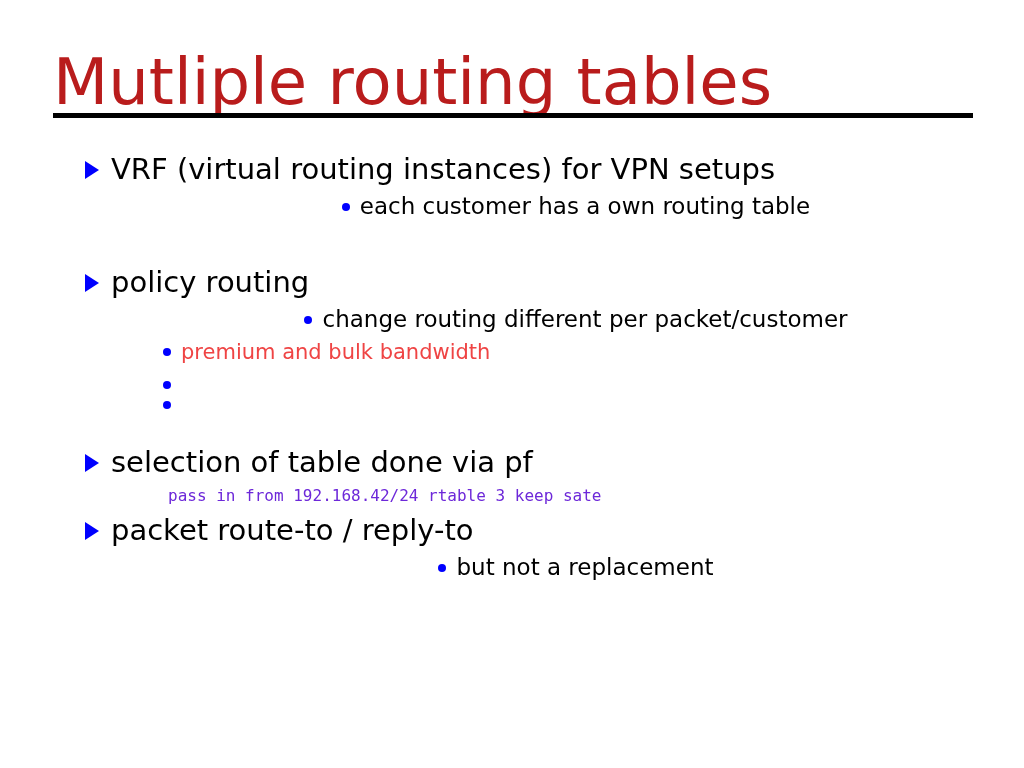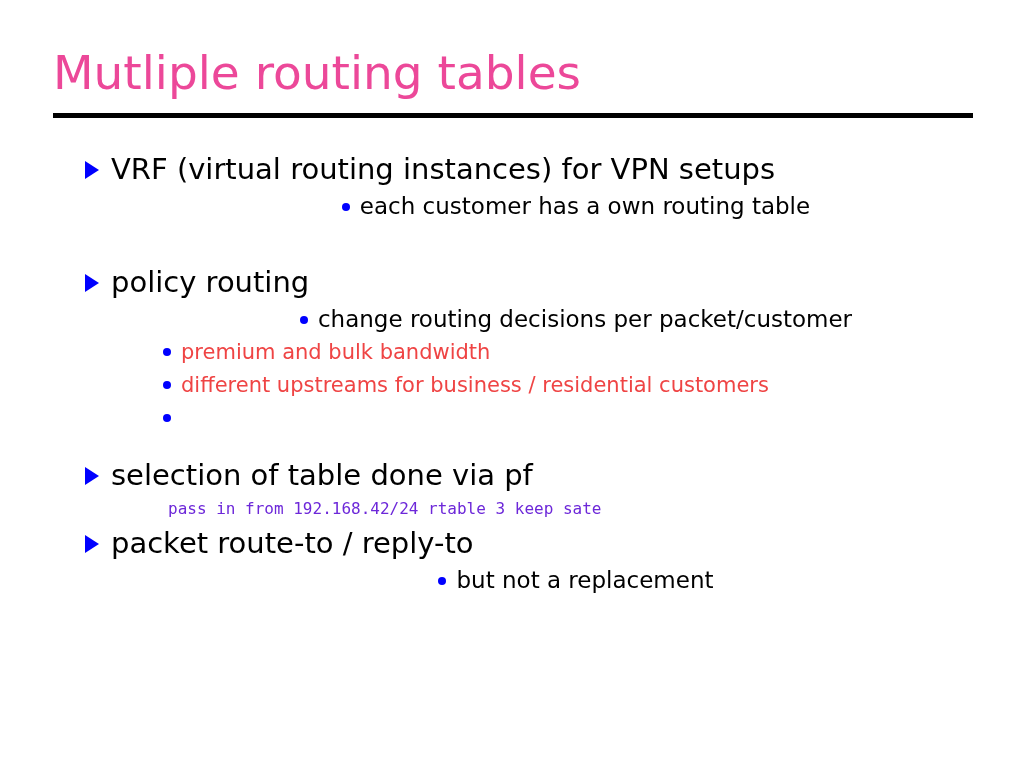--- a/index.html
+++ b/index.html
@@ -23,25 +23,25 @@
   }
 
   
   .title-block {
     position: absolute;
     left: 53px;
     top: 48px;
     width: 920px;
   }
   .slide-title {
-    font-size: 47px;
+    font-size: 64px;
     font-weight: 400;
     line-height: 1.08;
     letter-spacing: 0px;
-    color: #ec4899;
+    color: #b91c1c;
     white-space: nowrap;
   }
   .title-rule {
     position: absolute;
     left: 53px;
     top: 113px;
     width: 920px;
     height: 5px;
     background: #000000;
   }
@@ -160,31 +160,30 @@
 
     <div class="gap-lg"></div>
 
     <div class="line lvl1">
       <span class="tri"></span>
       <span class="txt">policy routing</span>
     </div>
 
     <div class="line lvl2">
       <span class="dot"></span>
-      <span class="txt">change routing decisions per packet/customer</span>
+      <span class="txt">change routing different per packet/customer</span>
     </div>
 
     <div class="line lvl3">
       <span class="dot"></span>
       <span class="txt">premium and bulk bandwidth</span>
     </div>
 
     <div class="line lvl3">
       <span class="dot"></span>
-      <span class="txt">different upstreams for business / residential customers</span>
     </div>
 
     <div class="line lvl3">
       <span class="dot"></span>
     </div>
 
     <div class="gap-md"></div>
 
     <div class="line lvl1">
       <span class="tri"></span>

